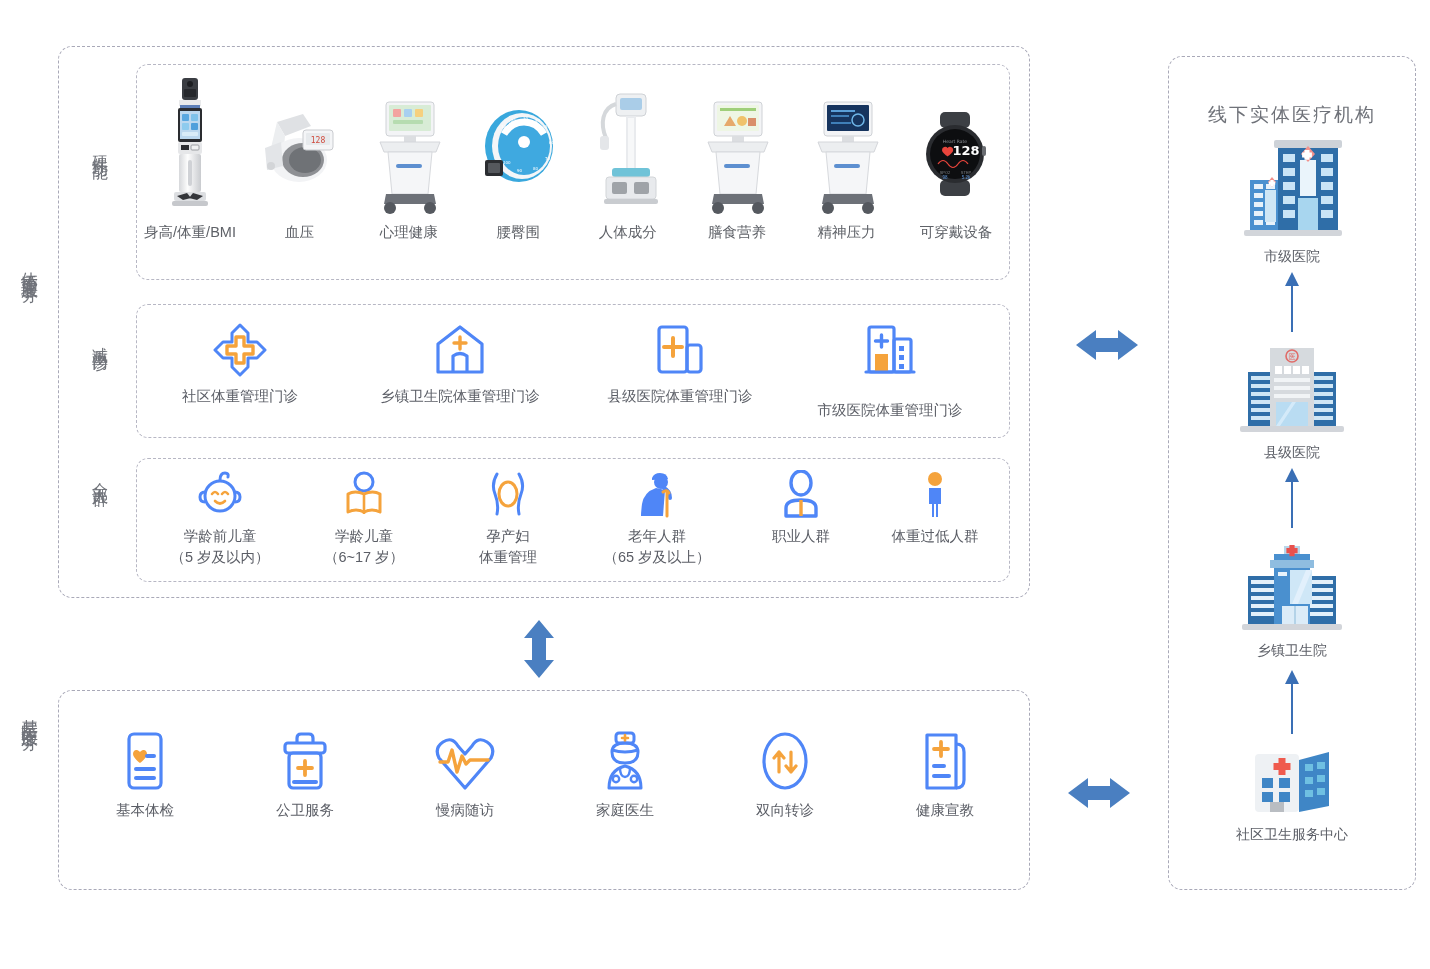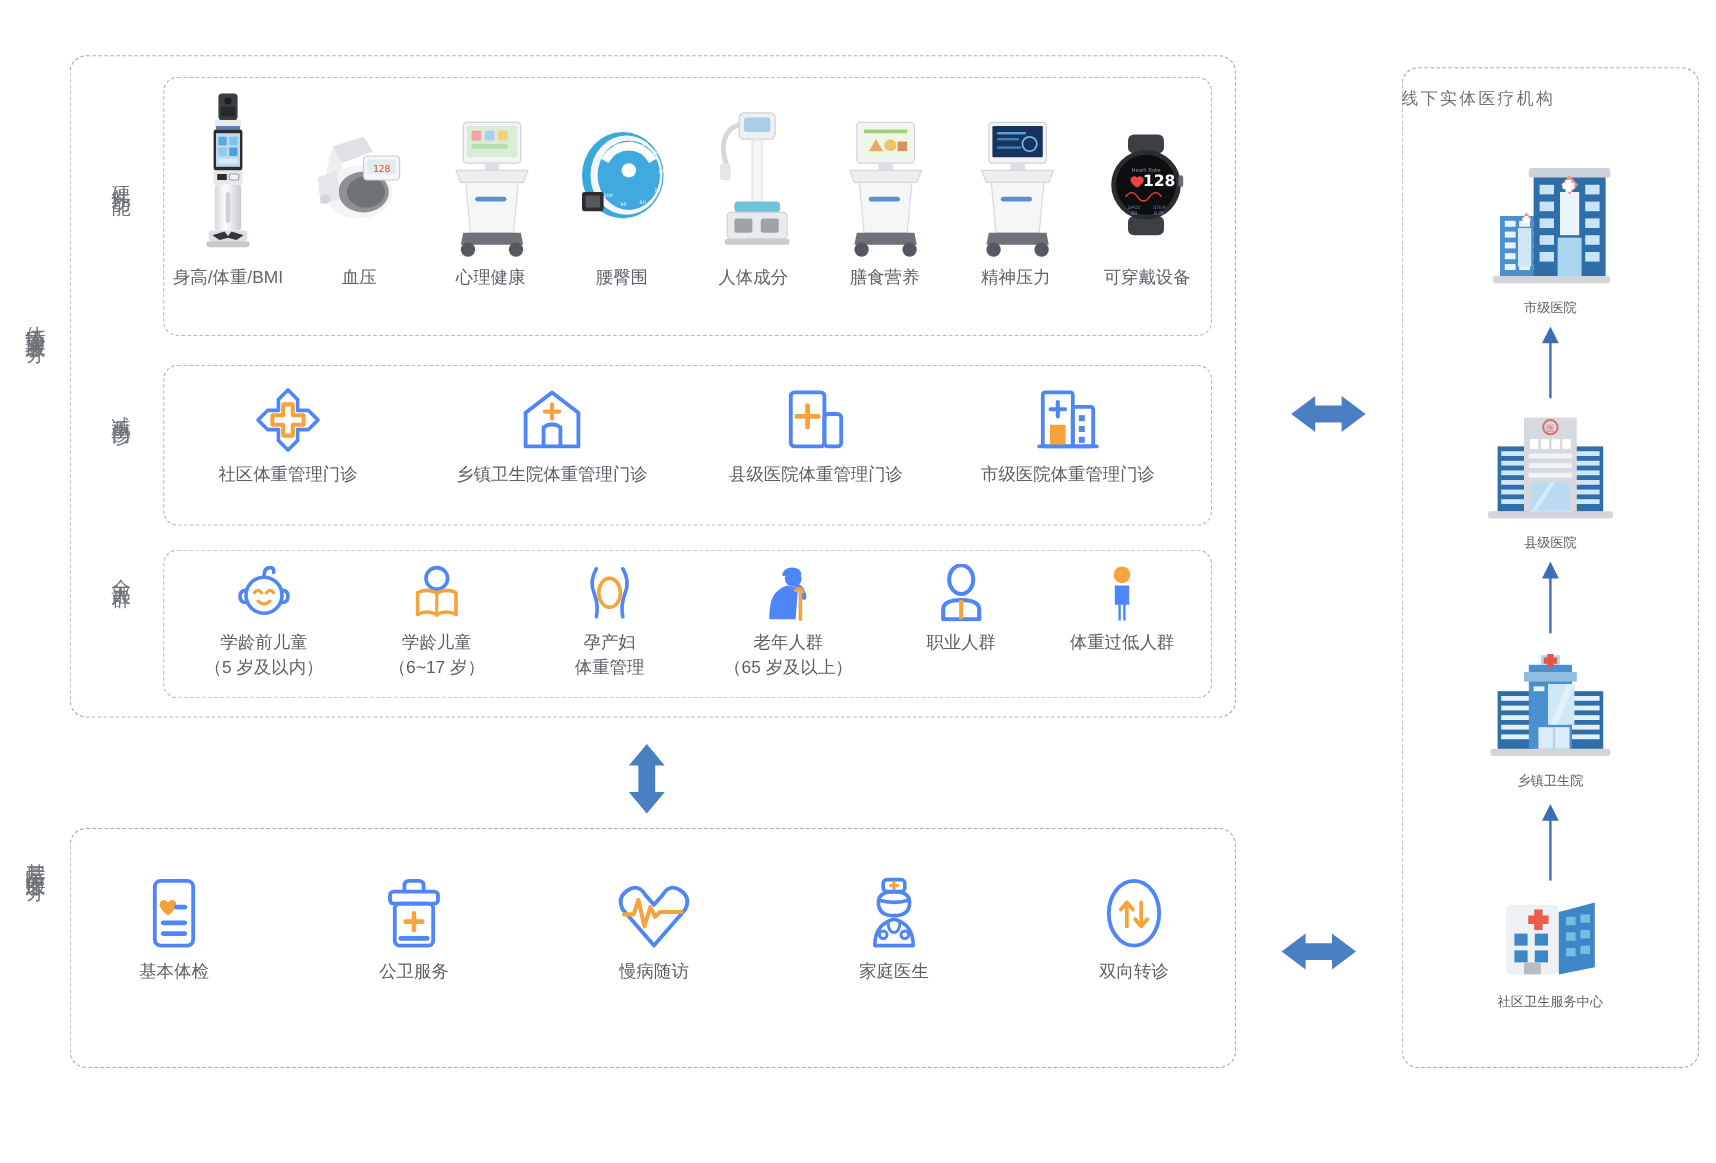--- a/index.html
+++ b/index.html
@@ -66,35 +66,36 @@
   }
   .hw .cap { font-size: 14.5px; color: #5f6268; margin-top: 6px; }
   .hw .art { height: 140px; display:flex; align-items:flex-end; justify-content:center; }
 
   .icon-wrap { display:flex; align-items:center; justify-content:center; }
 
   
   .rtitle {
     position: absolute;
     color: #6f7279;
-    font-size: 14px;
+    font-size: 19px;
     letter-spacing: 2px;
-    text-align: left;
+    text-align: center;
     width: 100%;
+    margin-top: 28px;
   }
   .rnode {
     position: absolute;
     display: flex;
     flex-direction: column;
     align-items: center;
   }
   .rnode .cap {
     margin-top: 6px;
     color: #5b5e66;
-    font-size: 11px;
+    font-size: 14px;
     white-space: nowrap;
   }
   .uparrow { position: absolute; }
 
   .harrow { position: absolute; }
   .varrow { position: absolute; }
 </style>
 </head>
 <body>
 
@@ -343,21 +344,21 @@
       <div class="icon-wrap">
         <svg width="56" height="56" viewBox="0 0 56 56">
           <rect x="7" y="5" width="28" height="45" rx="3" fill="none" stroke="#4f86f7" stroke-width="3.2"></rect>
           <rect x="35" y="23" width="14" height="27" rx="3" fill="none" stroke="#4f86f7" stroke-width="3.2"></rect>
           <path d="M21 16 v18 M12 25 h18" stroke="#f5a33c" stroke-width="4" stroke-linecap="round"></path>
         </svg>
       </div>
       <div class="cap">县级医院体重管理门诊</div>
     </div>
 
-    <div class="cell" style="width:200px;">
+    <div class="cell" style="width:200px;gap:14px;">
       <div class="icon-wrap">
         <svg width="56" height="56" viewBox="0 0 56 56">
           <rect x="7" y="5" width="25" height="45" rx="2" fill="none" stroke="#4f86f7" stroke-width="3.2"></rect>
           <rect x="32" y="17" width="17" height="33" rx="2" fill="none" stroke="#4f86f7" stroke-width="3.2"></rect>
           <path d="M19.5 13 v12 M13.5 19 h12" stroke="#4f86f7" stroke-width="3.4" stroke-linecap="round"></path>
           <rect x="13" y="32" width="13" height="18" fill="#f5a33c"></rect>
           <rect x="37" y="24" width="5" height="5" fill="#4f86f7"></rect>
           <rect x="37" y="33" width="5" height="5" fill="#4f86f7"></rect>
           <rect x="37" y="42" width="5" height="5" fill="#4f86f7"></rect>
           <path d="M4 50 h48" stroke="#4f86f7" stroke-width="3.2" stroke-linecap="round"></path>
@@ -508,20 +509,32 @@
       <div class="icon-wrap">
         <svg width="56" height="62" viewBox="0 0 56 62">
           <ellipse cx="28" cy="31" rx="21" ry="27" fill="none" stroke="#4f86f7" stroke-width="3.2"></ellipse>
           <path d="M22 22 L22 42 M22 22 L17 28 M22 22 L27 28" fill="none" stroke="#f5a33c" stroke-width="3.2" stroke-linecap="round" stroke-linejoin="round"></path>
           <path d="M34 42 L34 22 M34 42 L29 36 M34 42 L39 36" fill="none" stroke="#f5a33c" stroke-width="3.2" stroke-linecap="round" stroke-linejoin="round"></path>
         </svg>
       </div>
       <div class="cap">双向转诊</div>
     </div>
 
+    <div class="cell" style="width:150px;">
+      <div class="icon-wrap">
+        <svg width="58" height="62" viewBox="0 0 58 62">
+          <path d="M11 5 h29 v53 h-29 z" fill="none" stroke="#4f86f7" stroke-width="3.2" stroke-linejoin="round"></path>
+          <path d="M40 14 q8 0 8 8 l0 28 q0 8 -8 8" fill="none" stroke="#4f86f7" stroke-width="3.2"></path>
+          <path d="M25 12 v14 M18 19 h14" stroke="#f5a33c" stroke-width="3.8" stroke-linecap="round"></path>
+          <rect x="16" y="34" width="14" height="4" rx="2" fill="#4f86f7"></rect>
+          <rect x="16" y="44" width="19" height="4" rx="2" fill="#4f86f7"></rect>
+        </svg>
+      </div>
+      <div class="cap">健康宣教</div>
+    </div>
   </div>
 
   <div class="varrow" style="left:516px; top:618px;">
     <svg width="46" height="62" viewBox="0 0 46 62">
       <path d="M23 2 L38 20 L30 20 L30 42 L38 42 L23 60 L8 42 L16 42 L16 20 L8 20 Z" fill="#4a7fc1"></path>
     </svg>
   </div>
 
   <div class="harrow" style="left:1074px; top:322px;">
     <svg width="66" height="46" viewBox="0 0 66 46">

